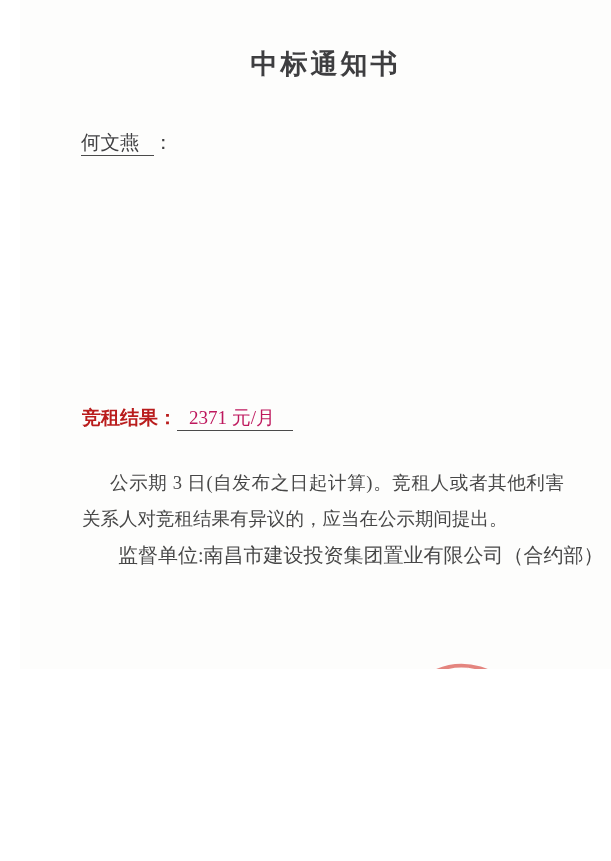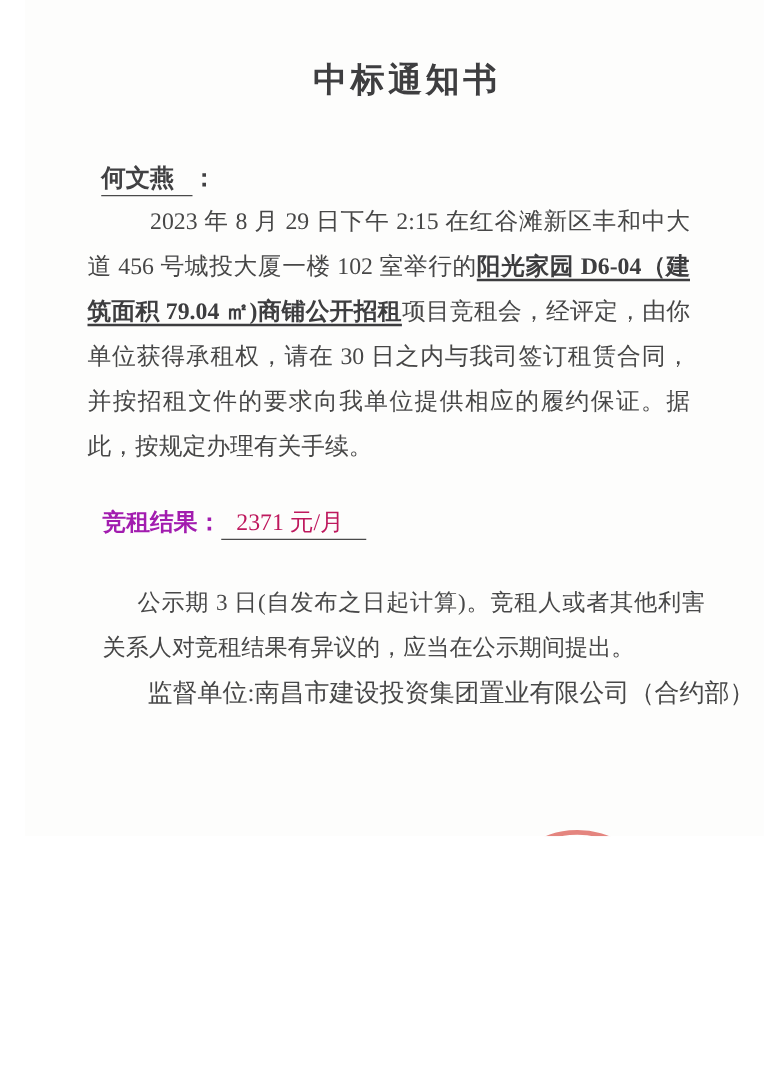--- a/index.html
+++ b/index.html
@@ -13,21 +13,21 @@
     margin-left:20px;
   }
   .title{
     position:absolute;top:46px;left:0;width:611px;
     margin:0;text-align:center;
     font-size:27px;font-weight:700;letter-spacing:3px;
     color:#3e3e40;
   }
   .recipient{
     position:absolute;top:129px;left:61px;
-    font-size:19.5px;font-weight:700;color:#414143;
+    font-size:19.5px;font-weight:400;color:#414143;
   }
   .recipient .name{
     border-bottom:1.5px solid #4a4a4a;
     padding:0 14px 2px 0;
   }
   .para1{
     position:absolute;top:160px;left:50px;width:482px;
     margin:0;
     font-size:19px;line-height:36px;
     text-align:justify;text-indent:50px;
@@ -36,21 +36,21 @@
   .hl{
     font-weight:700;color:#3d3d3f;
     text-decoration:underline;
     text-underline-offset:4px;
     text-decoration-thickness:1.5px;
   }
   .result{
     position:absolute;top:405px;left:62px;
     font-size:19px;
   }
-  .result .label{font-weight:700;color:#a21caf;}
+  .result .label{font-weight:700;color:#b91c1c;}
   .result .value{
     border-bottom:1.5px solid #4a4a4a;
     padding:0 18px 2px 12px;
     color:#be185d;
   }
   .block2{
     position:absolute;top:465px;left:62px;width:482px;
     font-size:18.5px;line-height:36px;color:#474747;
   }
   .block2 p{margin:0;text-align:justify;text-indent:28px;}
@@ -74,21 +74,20 @@
 <body>
 
 <div class="page">
 
   <h1 class="title">中标通知书</h1>
 
   <div class="recipient">
     <span class="name">何文燕</span><span>：</span>
   </div>
 
-  <p class="para1"><span>2023 年 8 月 29 日下午 2:15 在红谷滩新区丰和中大道 456 号城投大厦一楼 102 室举行的</span><span class="hl">阳光家园 D6-04（建筑面积 79.04 ㎡)商铺公开招租</span><span>项目竞租会，经评定，由你单位获得承租权，请在 30 日之内与我司签订租赁合同，并按招租文件的要求向我单位提供相应的履约保证。据此，按规定办理有关手续。</span></p>
 
   <div class="result">
     <span class="label">竞租结果：</span><span class="value">2371 元/月</span>
   </div>
 
   <div class="block2">
     <p>公示期 3 日(自发布之日起计算)。竞租人或者其他利害关系人对竞租结果有异议的，应当在公示期间提出。</p>
     <div class="line-indent">监督单位:南昌市建设投资集团置业有限公司（合约部）</div>
   </div>
 

